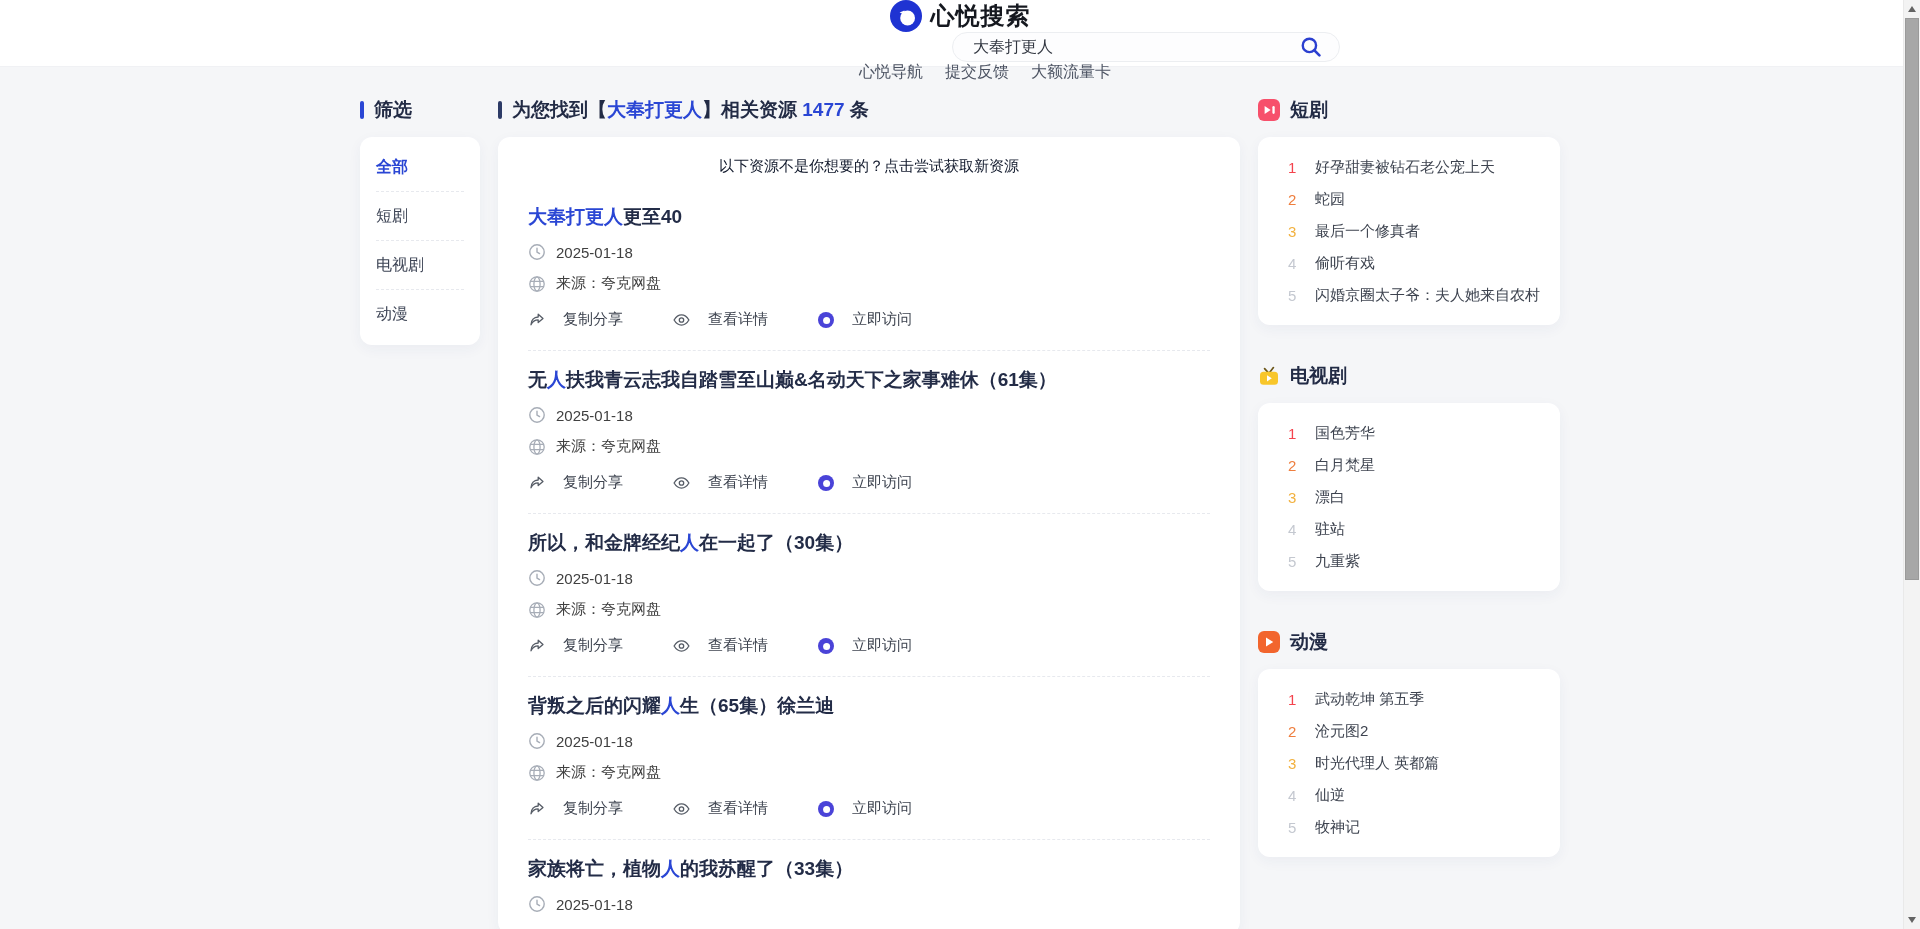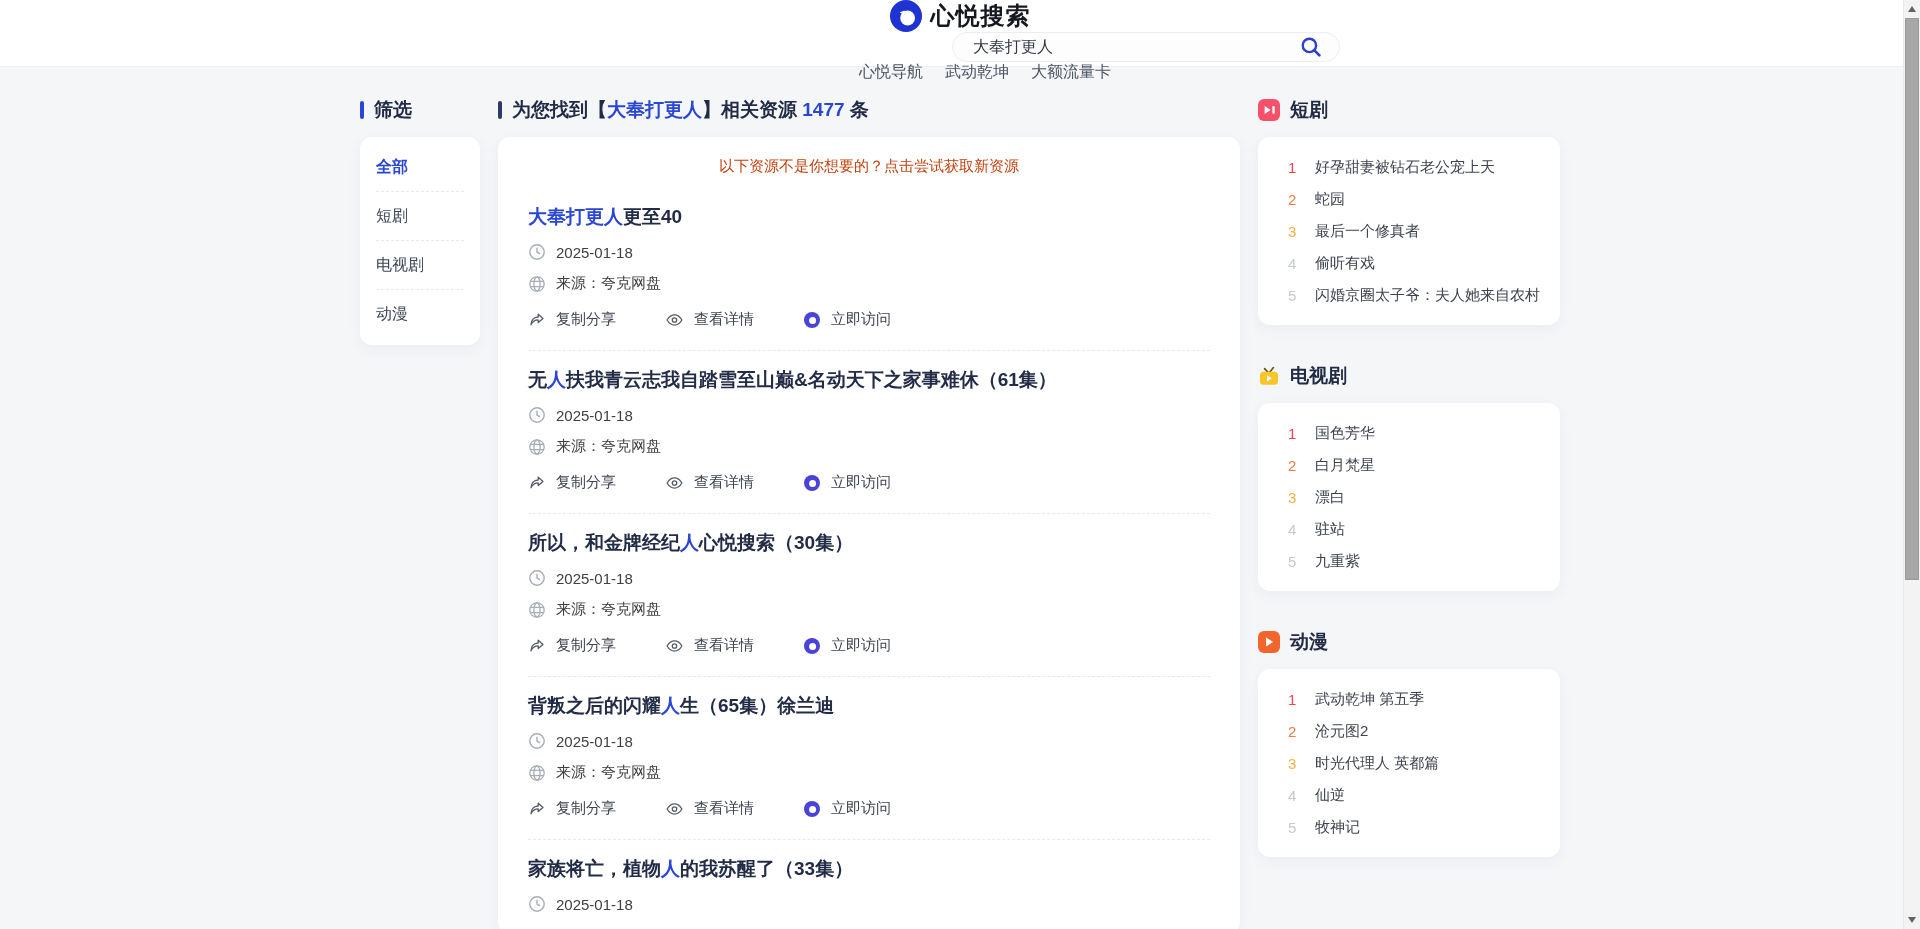--- a/index.html
+++ b/index.html
@@ -38,30 +38,30 @@
   
   .filter-card { padding:6px 16px; }
   .filter-item {
     height:49px; display:flex; align-items:center; font-size:16px; color:#3c4354;
     border-bottom:1px dashed #e7e9ee; cursor:pointer;
   }
   .filter-item:last-child { border-bottom:none; }
   .filter-item.active { color:#2a46d4; font-weight:700; }
   
   .results-card { padding:18px 30px 0; }
-  .notice { text-align:center; font-size:15px; color:#c2410c; margin:2px 0 12px; cursor:pointer; }
+  .notice { text-align:center; font-size:15px; color:#0f172a; margin:2px 0 12px; cursor:pointer; }
   .result-item { padding:16px 0 21px; border-bottom:1px dashed #e7e9ee; }
   .result-item:last-child { border-bottom:none; }
   .result-title { font-size:19px; font-weight:700; color:#232c47; line-height:26px; cursor:pointer; }
   .result-title .hl { color:#2a46d4; }
   .meta-row { display:flex; align-items:center; gap:10px; margin-top:13px; }
   .meta-row svg { flex:none; }
   .meta-text { font-size:15px; color:#404040; }
   .action-row { display:flex; align-items:center; margin-top:17px; }
-  .action { display:flex; align-items:center; gap:10px; font-size:15px; color:#3e4450; margin-right:49px; cursor:pointer; }
+  .action { display:flex; align-items:center; gap:17px; font-size:15px; color:#3e4450; margin-right:49px; cursor:pointer; }
   
   .rank-head { margin-top:38px; }
   .rank-head.first { margin-top:0; }
   .rank-card { padding:14px 12px 14px 30px; margin-bottom:0; }
   .rank-item { display:flex; align-items:center; height:32px; cursor:pointer; }
   .rank-num { width:27px; flex:none; font-size:15px; }
   .rank-title { font-size:15px; color:#3e4450; white-space:nowrap; overflow:hidden; text-overflow:ellipsis; }
   
   .sb { position:fixed; top:0; right:0; width:17px; height:929px; background:#f3f3f3; border-left:1px solid #e9e9e9; z-index:50; }
   .sb-arrow { position:absolute; left:0; width:16px; height:18px; display:flex; align-items:center; justify-content:center; cursor:pointer; }
@@ -88,21 +88,21 @@
       <input type="text" value="大奉打更人" style="">
       <button class="search-btn">
         <svg width="25" height="25" viewBox="0 0 24 24">
           <circle cx="10" cy="10" r="6.4" fill="none" stroke="#2b3fd0" stroke-width="2.3"></circle>
           <path d="M14.8 14.8 L19.6 19.6" stroke="#2b3fd0" stroke-width="2.6" stroke-linecap="round"></path>
         </svg>
       </button>
     </div>
     <div class="nav">
       <a>心悦导航</a>
-      <a>武动乾坤</a>
+      <a>提交反馈</a>
       <a>大额流量卡</a>
     </div>
   </div>
 </div>
 
 <div class="page">
 
   <div class="col-left">
     <div class="sec-head">
       <span class="bar"></span>
@@ -200,21 +200,21 @@
               <span class="action">
                 <svg width="18" height="18" viewBox="0 0 18 18">
                   <circle cx="9" cy="9" r="8" fill="#4a43d8"></circle>
                   <circle cx="9.6" cy="9.4" r="3.5" fill="#fff"></circle>
                 </svg>
                 <span>立即访问</span>
               </span>
             </div>
           </div>
           <div class="result-item">
-            <div class="result-title"><span>所以，和金牌经纪</span><span class="hl">人</span><span>心悦搜索（30集）</span></div>
+            <div class="result-title"><span>所以，和金牌经纪</span><span class="hl">人</span><span>在一起了（30集）</span></div>
             <div class="meta-row">
               <svg width="18" height="18" viewBox="0 0 18 18">
                 <circle cx="9" cy="9" r="7.2" fill="none" stroke="#a7adb7" stroke-width="1.4"></circle>
                 <path d="M9 5.2 V9 L11.6 10.6" fill="none" stroke="#a7adb7" stroke-width="1.4" stroke-linecap="round"></path>
               </svg>
               <span class="meta-text">2025-01-18</span>
             </div>
             <div class="meta-row">
               <svg width="18" height="18" viewBox="0 0 18 18">
                 <circle cx="9" cy="9" r="7.2" fill="none" stroke="#a7adb7" stroke-width="1.3"></circle>

